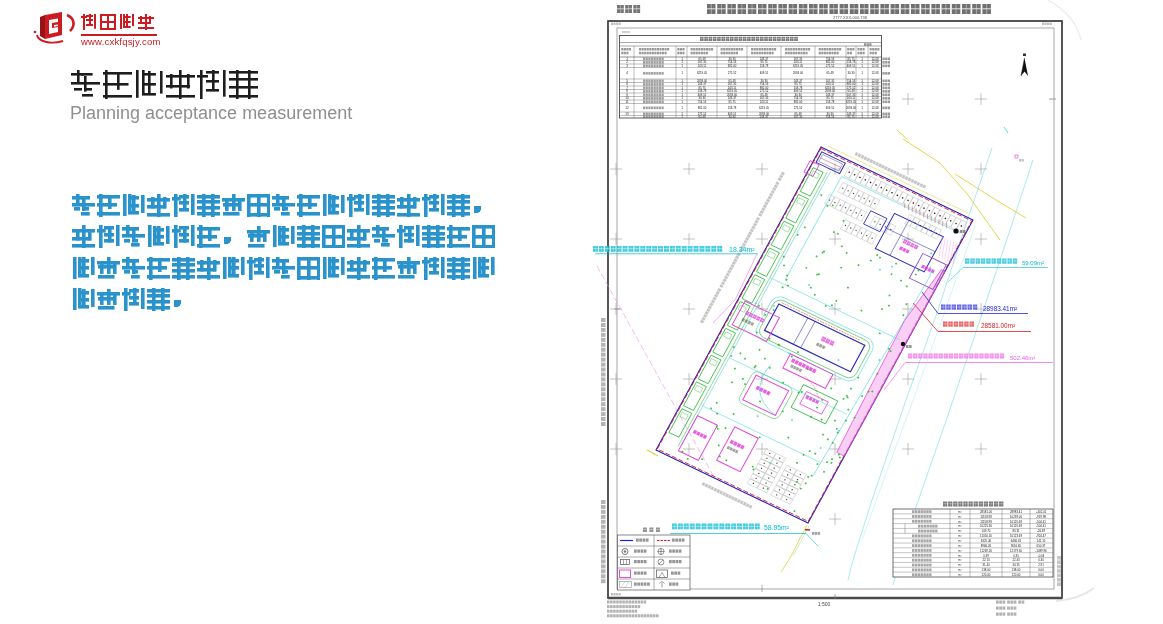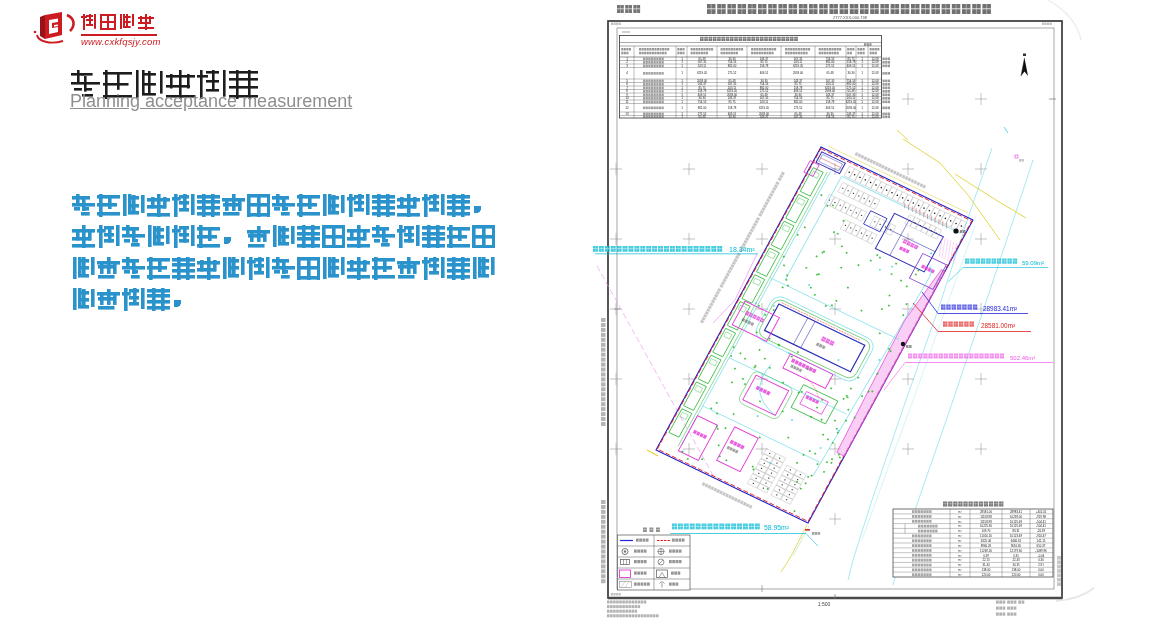--- a/index.html
+++ b/index.html
@@ -67,23 +67,23 @@
  linear-gradient(var(--c),var(--c)) 62% 92%/38% var(--t) no-repeat,
  linear-gradient(var(--c),var(--c)) 60% 10%/40% var(--t) no-repeat;}
 .comma{background:
  radial-gradient(circle at 30% 30%, var(--c) 0 60%, transparent 61%) 12% 78%/34% 34% no-repeat;}
 
 .para .cj{width:23.4px;height:23px;margin:0 1.6px 0 0;}
 .para{--c:#2a93cb;--t:3.6px;position:absolute;left:72px;top:194px;line-height:31.4px;width:460px;}
 .prow{height:31.4px;}
 .title .cj{width:29px;height:29px;margin:0 2.5px 0 0;}
 .title{--c:#1d1d1d;--t:2.6px;position:absolute;left:71px;top:70px;}
-.subtitle{position:absolute;left:70px;top:91px;color:#8f8f8f;font-size:18px;letter-spacing:0px;text-decoration:underline;}
+.subtitle{position:absolute;left:70px;top:103px;color:#8f8f8f;font-size:18px;letter-spacing:0px;}
 .logotxt .cj{width:16px;height:16px;margin:0 3px 0 0;}
-.logotxt{--c:#cc1b21;--t:2.2px;position:absolute;left:81px;top:14px;font-style:italic;}
+.logotxt{--c:#cc1b21;--t:2.2px;position:absolute;left:81px;top:14px;}
 </style>
 </head>
 <body>
 
 <svg style="position:absolute;left:30px;top:10px" width="130" height="36" viewBox="0 0 130 36">
   <g fill="none" stroke="#cc1b21">
     <path d="M37,5 C44,8 46,15 40,21" stroke-width="2.6"></path>
     <path d="M7,25 C8,31 20,35 33,31" stroke-width="1.9"></path>
   </g>
   <circle cx="5" cy="22" r="1.3" fill="#cc1b21"></circle>

